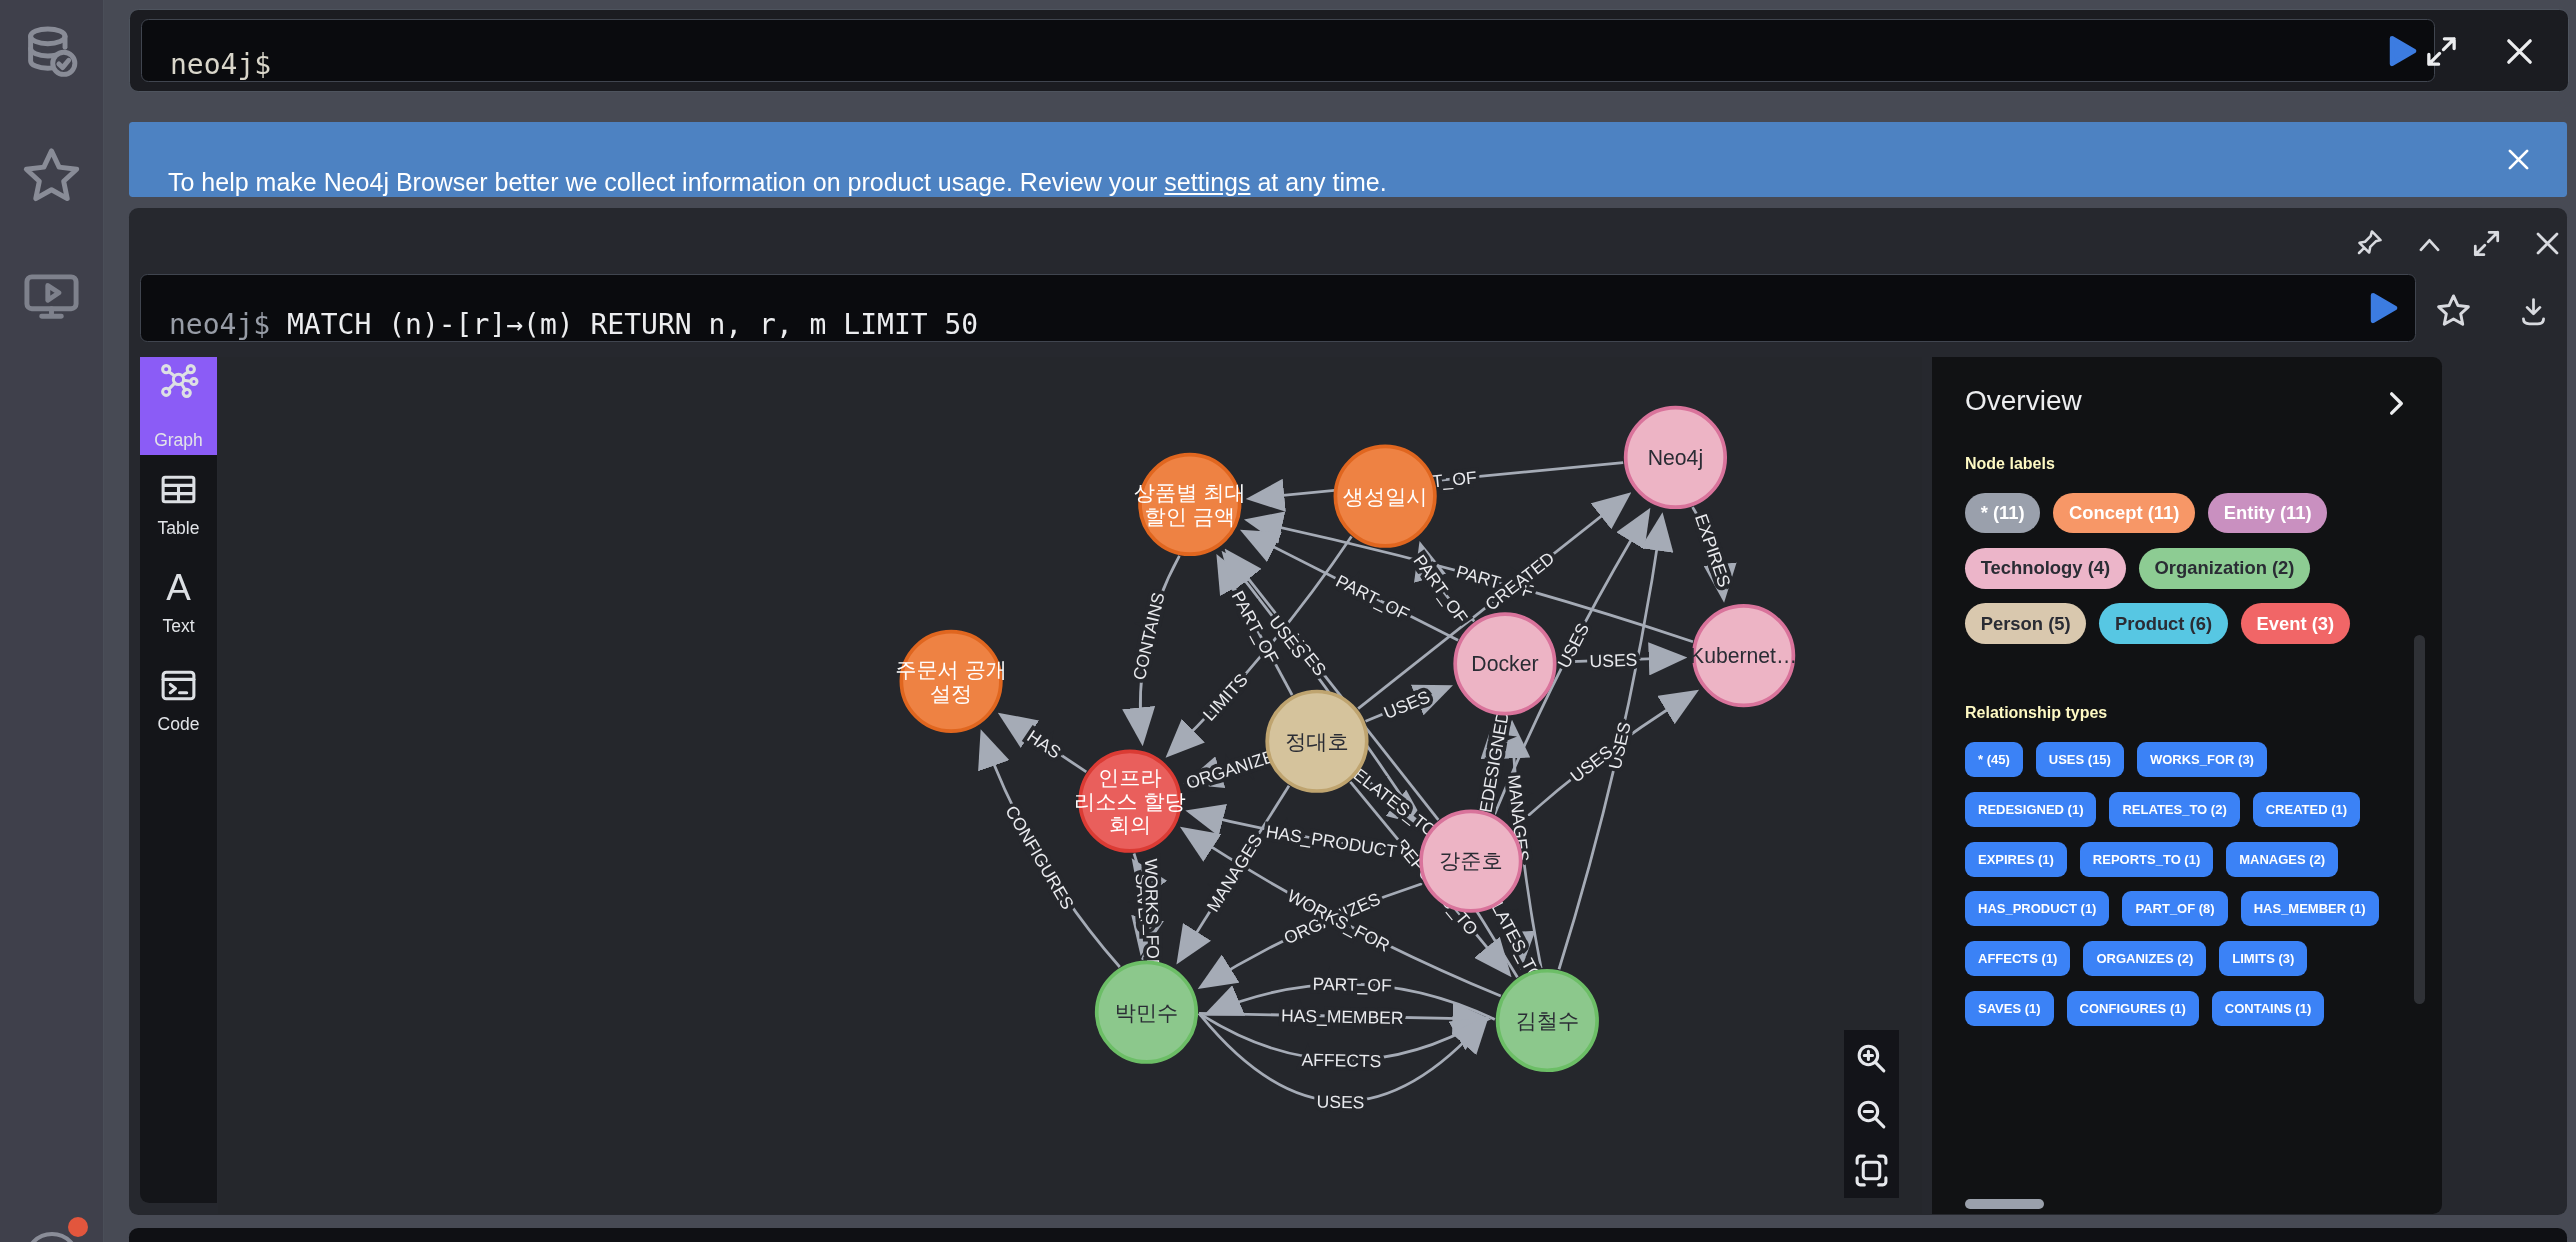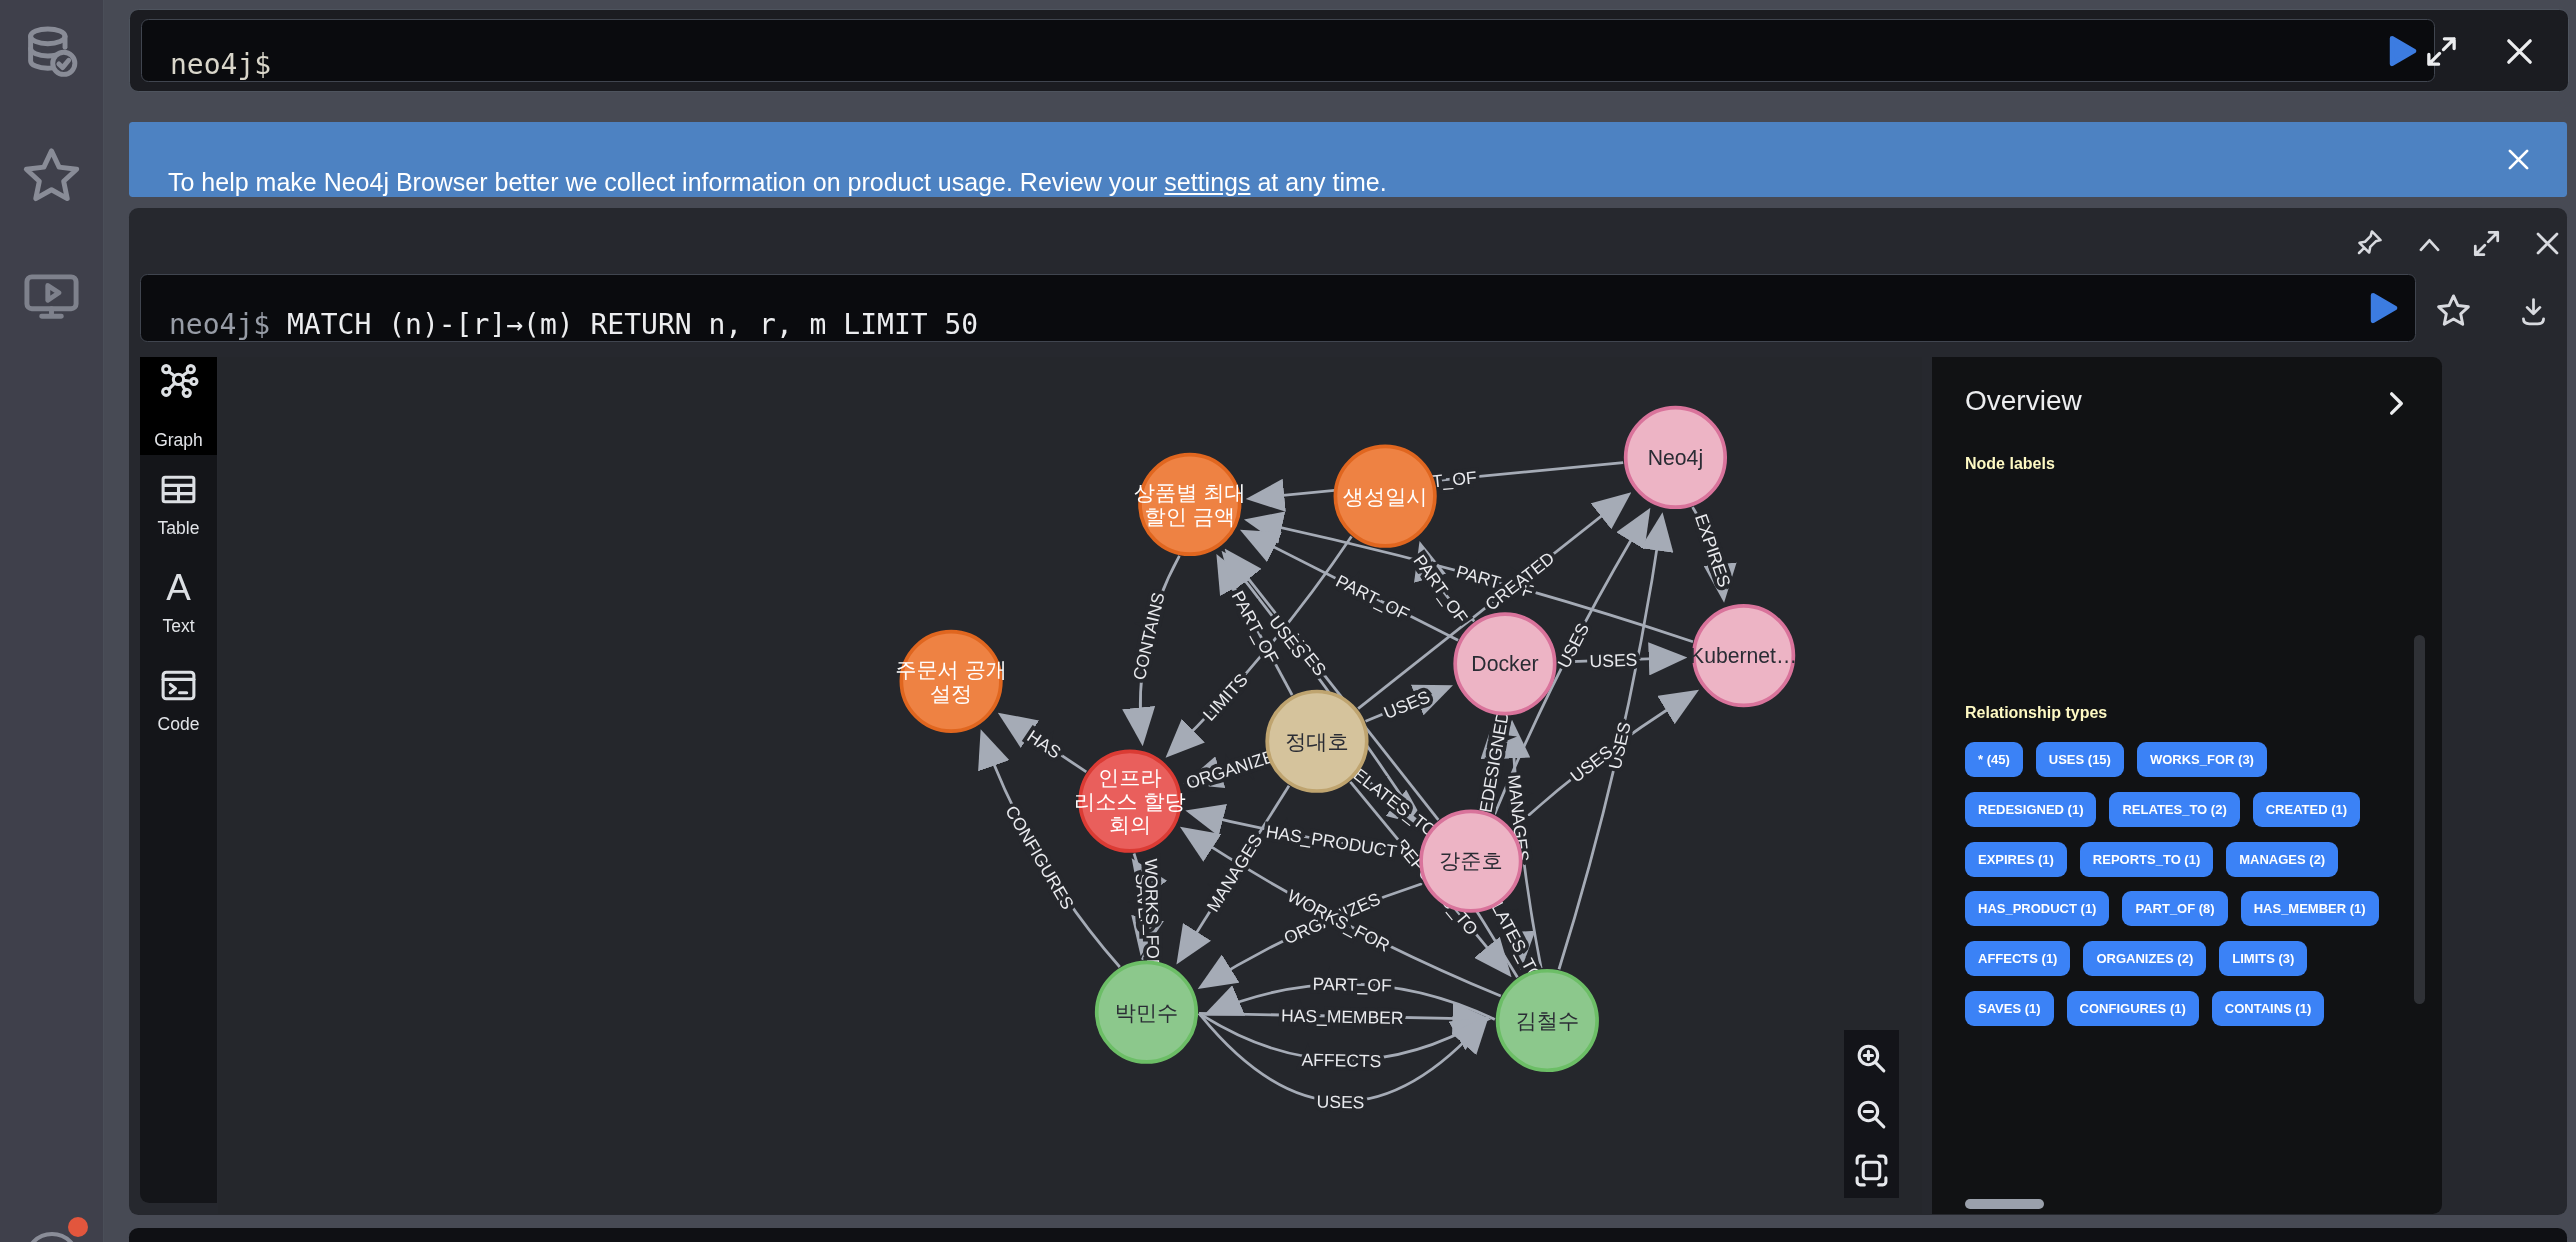--- a/index.html
+++ b/index.html
@@ -25,21 +25,21 @@
   .banner-text{margin-left:39px;}
   .banner a{color:#FFFFFF;text-decoration:underline;cursor:pointer;}
 
   .result-frame{top:208px;height:1007px;background:#26282E;}
   .query-editor{left:11px;top:66px;width:2274px;height:66px;}
   .q-prompt{color:#979CA6;font-size:28px;margin-left:28px;white-space:pre;}
   .q-text{color:#ECEDEF;font-size:28px;white-space:pre;}
 
   .tabs{position:absolute;left:11px;top:149px;width:77px;height:846px;background:#141519;border-radius:0 0 0 9.2px;}
   .tab{width:77px;height:98px;display:flex;flex-direction:column;align-items:center;justify-content:center;gap:7.4px;cursor:pointer;}
-  .tab.selected{background:#000000;gap:28px;}
+  .tab.selected{background:#8b5cf6;gap:28px;}
   .tab span{color:#E2E4E8;font-size:17.5px;}
 
   .canvas{position:absolute;left:89px;top:149px;width:1704px;height:857px;background:#25272C;overflow:hidden;}
 
   .zoombar{position:absolute;left:1715px;top:822px;width:55px;height:168px;background:#131419;display:flex;flex-direction:column;align-items:center;justify-content:space-around;}
   .zoombar svg{cursor:pointer;}
 
   .overview{position:absolute;left:1803px;top:149px;width:510px;height:857px;background:#111214;border-radius:0 9.2px 9.2px 0;overflow:hidden;}
   .ov-title{position:absolute;left:33px;top:28px;font-size:28px;color:#EDEEF0;}
   .ov-chevron{position:absolute;right:31px;top:31px;cursor:pointer;}
@@ -310,20 +310,30 @@
     </svg>
   </div>
 
   <div class="overview">
     <div class="ov-title">Overview</div>
     <svg class="ov-chevron" width="31" height="31" viewBox="0 0 32 32" fill="none" stroke="#ECEDEF" stroke-width="3.4" stroke-linecap="round" stroke-linejoin="round">
       <path d="M12 6 L22 16 L12 26"></path>
     </svg>
     <div class="ov-section ov-nodes">
       <div class="ov-heading">Node labels</div>
+      <div class="chipwrap" id="node-chips">
+          <span class="chip" style="background: rgb(154, 160, 172); color: rgb(255, 255, 255);">* (11)</span>
+          <span class="chip" style="background: rgb(247, 151, 103); color: rgb(255, 255, 255);">Concept (11)</span>
+          <span class="chip" style="background: rgb(201, 144, 192); color: rgb(255, 255, 255);">Entity (11)</span>
+          <span class="chip" style="background: rgb(236, 181, 201); color: rgb(42, 44, 52);">Technology (4)</span>
+          <span class="chip" style="background: rgb(141, 204, 147); color: rgb(42, 44, 52);">Organization (2)</span>
+          <span class="chip" style="background: rgb(217, 200, 174); color: rgb(42, 44, 52);">Person (5)</span>
+          <span class="chip" style="background: rgb(87, 199, 227); color: rgb(42, 44, 52);">Product (6)</span>
+          <span class="chip" style="background: rgb(241, 102, 103); color: rgb(255, 255, 255);">Event (3)</span>
+        </div>
     </div>
     <div class="ov-section ov-rels">
       <div class="ov-heading">Relationship types</div>
       <div class="chipwrap" id="rel-chips">
           <span class="rel-chip">* (45)</span>
           <span class="rel-chip">USES (15)</span>
           <span class="rel-chip">WORKS_FOR (3)</span>
           <span class="rel-chip">REDESIGNED (1)</span>
           <span class="rel-chip">RELATES_TO (2)</span>
           <span class="rel-chip">CREATED (1)</span>

